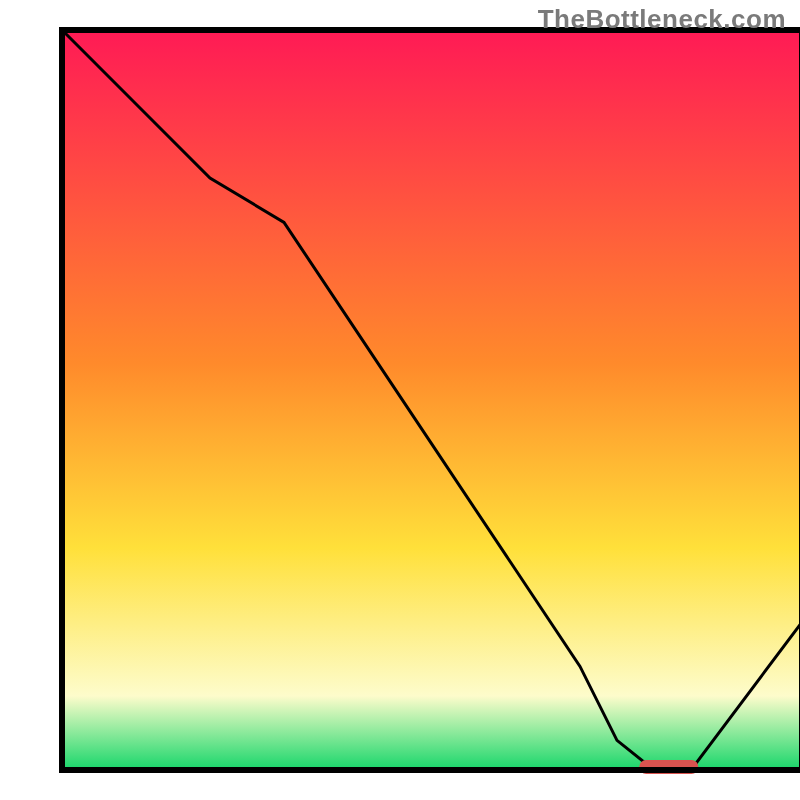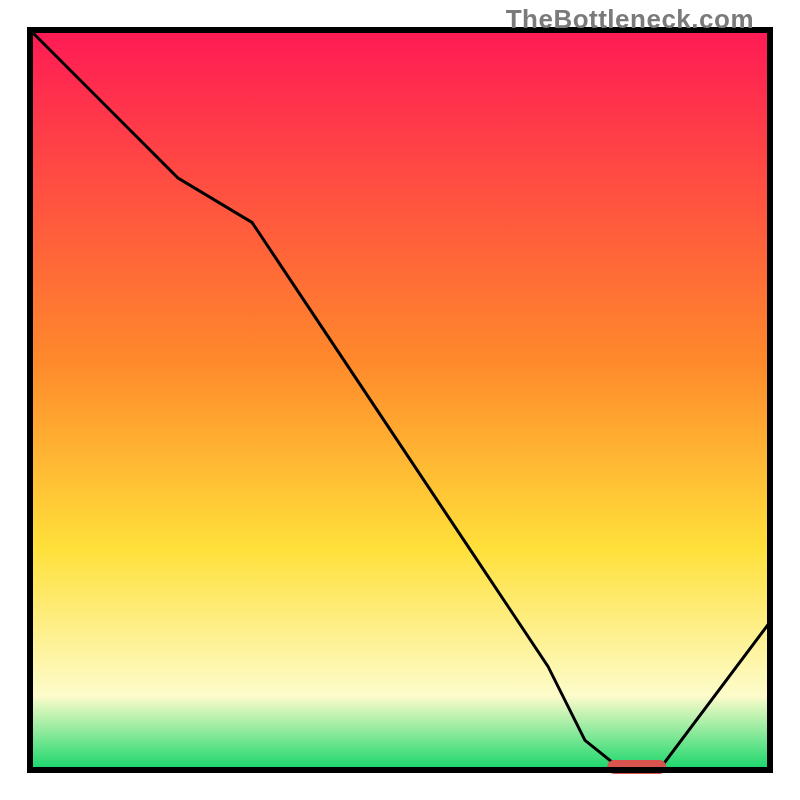--- a/index.html
+++ b/index.html
@@ -7,20 +7,21 @@
     padding: 0;
     width: 800px;
     height: 800px;
     background: #fff;
     font-family: Arial, Helvetica, sans-serif;
   }
   .frame {
     position: relative;
     width: 764px;
     height: 800px;
+    margin-left: 32px;
   }
   .watermark {
     position: absolute;
     top: 4px;
     right: 10px;
     font-size: 26px;
     font-weight: 600;
     color: #7a7a7a;
     letter-spacing: 0.5px;
   }

